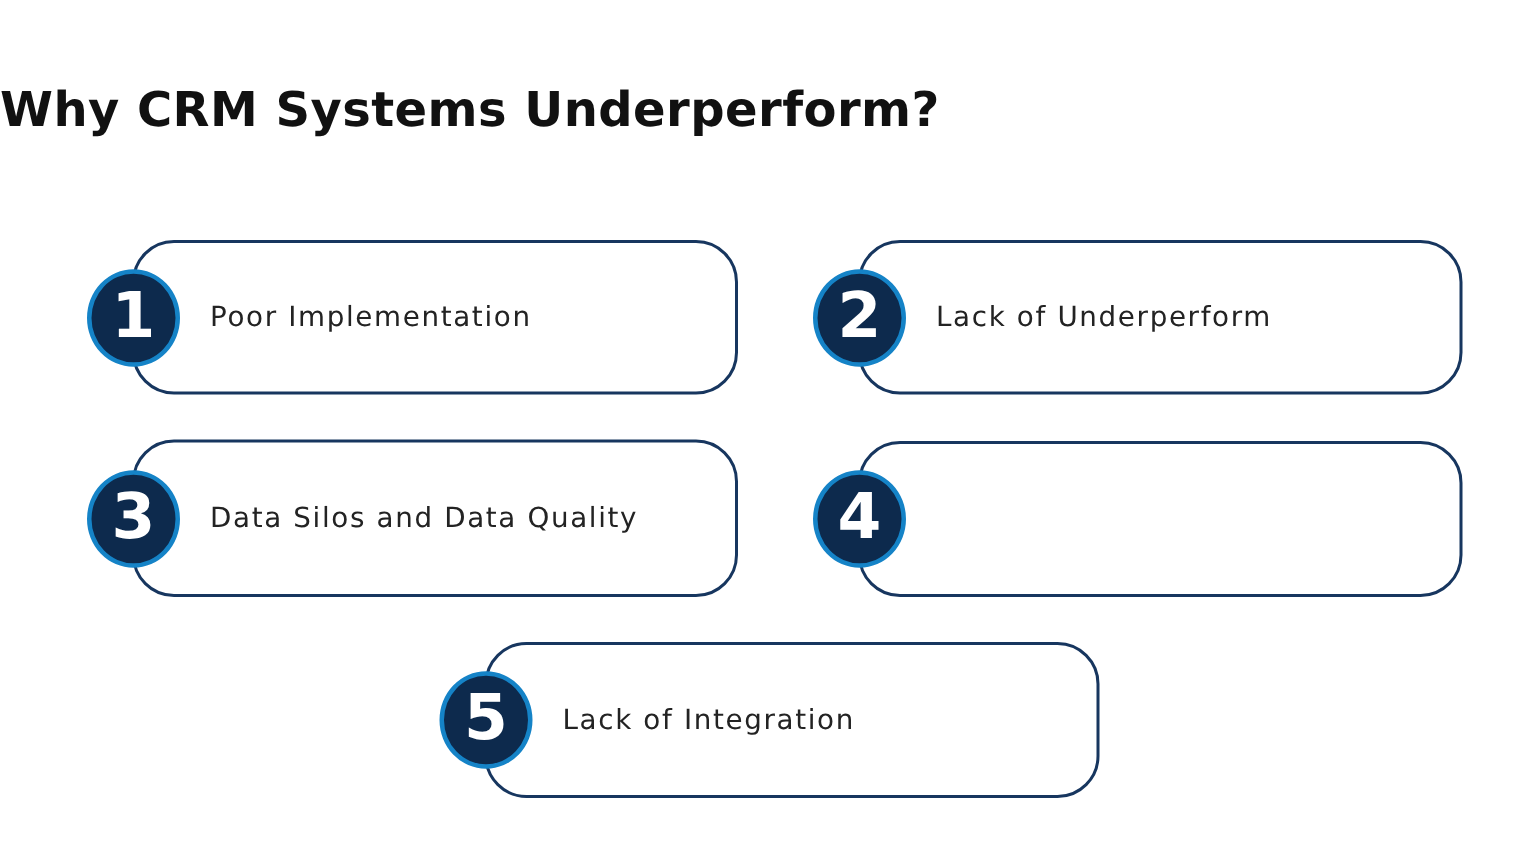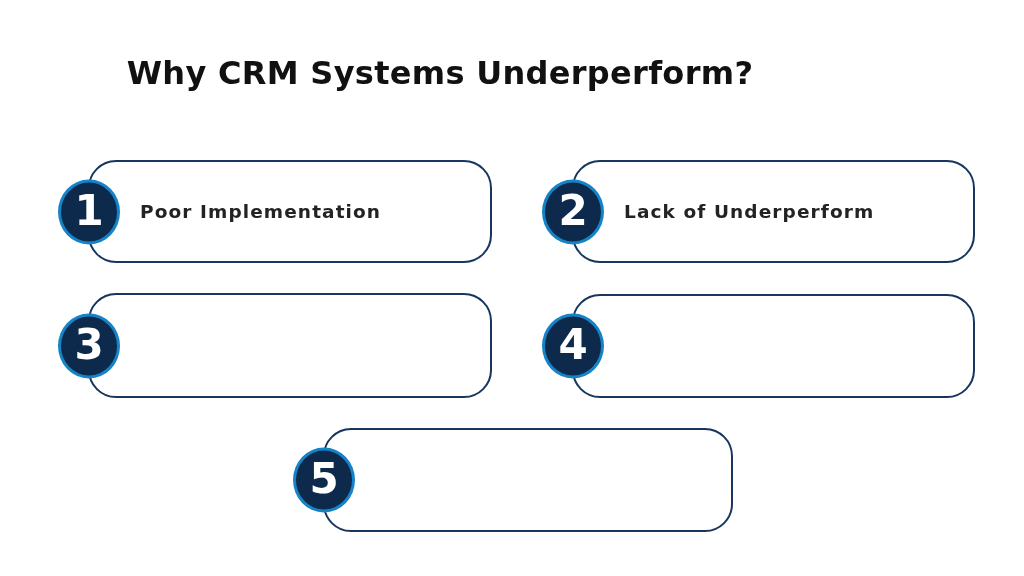--- a/index.html
+++ b/index.html
@@ -13,21 +13,20 @@
     height: 576px;
     background: var(--background, #ffffff);
     font-family: "DejaVu Sans", "Liberation Sans", sans-serif;
     overflow: hidden;
   }
   .title {
     position: absolute;
     top: 54px;
     left: 0;
     width: 880px;
-    text-align: center;
     font-size: 32px;
     font-weight: 600;
     letter-spacing: 0.3px;
     color: var(--title-text, #111111);
   }
   .card {
     position: absolute;
     background: #ffffff;
     border: 2px solid var(--box-border, #17365f);
     border-radius: 28px;
@@ -57,21 +56,21 @@
     font-size: 42px;
     font-weight: 600;
     line-height: 1;
     padding-bottom: 3px;
     box-sizing: content-box;
   }
   .label {
     padding-left: 50px;
     padding-right: 10px;
     font-size: 18.5px;
-    font-weight: 700;
+    font-weight: 400;
     letter-spacing: 1.1px;
     color: var(--label-text, #232323);
     white-space: nowrap;
   }
 </style>
 </head>
 <body>
 
 <div class="canvas">
 
@@ -88,27 +87,29 @@
     <div class="badge">
       <span>2</span>
     </div>
     <div class="label">Lack of Underperform</div>
   </div>
 
   <div class="card card-3">
     <div class="badge">
       <span>3</span>
     </div>
+    <div class="label">Data Silos and Data Quality</div>
   </div>
 
   <div class="card card-4">
     <div class="badge">
       <span>4</span>
     </div>
   </div>
 
   <div class="card card-5">
     <div class="badge">
       <span>5</span>
     </div>
+    <div class="label">Lack of Integration</div>
   </div>
 
 </div>
 
 </body></html>

